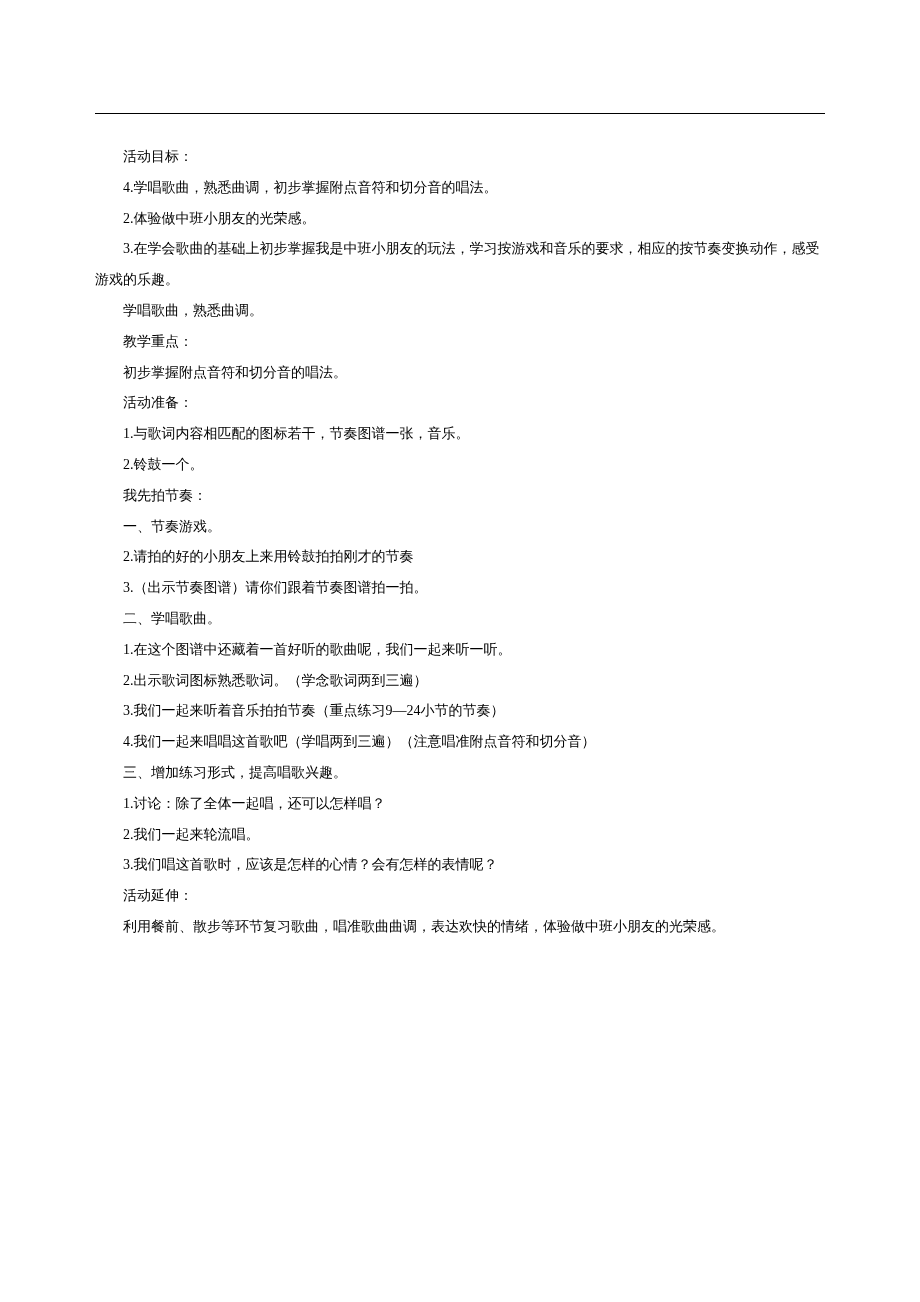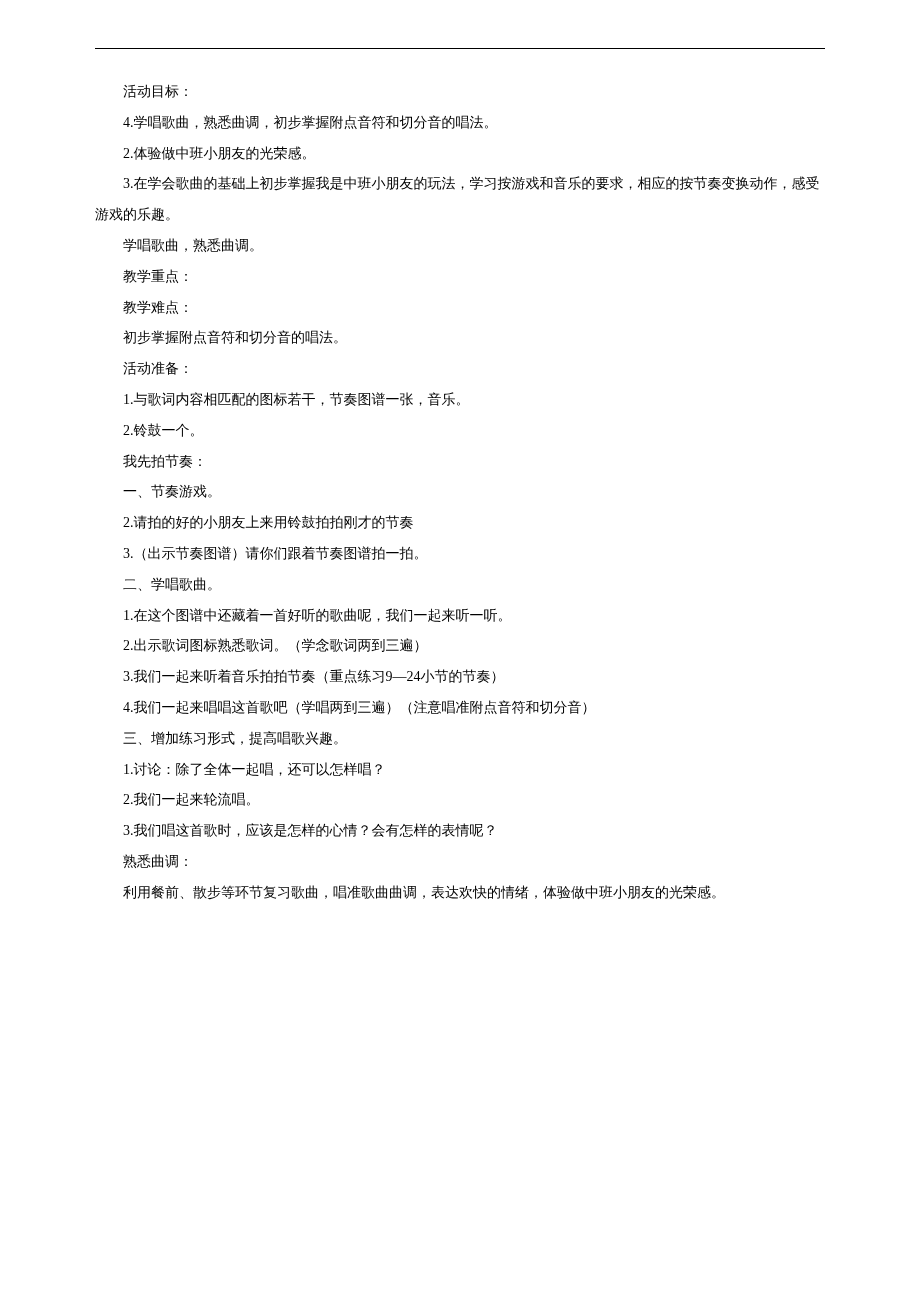--- a/index.html
+++ b/index.html
@@ -10,21 +10,21 @@
     body {
       background: #ffffff;
       width: 920px;
       margin: 0 auto;
       font-family: "SimSun", "宋体", serif;
       font-size: 14px;
       color: #000000;
       line-height: 2.2;
     }
     .page {
-      padding: 48px 95px 60px 95px;
+      padding: 113px 95px 60px 95px;
     }
     .rule {
       border: none;
       border-top: 1.5px solid #000000;
       margin-bottom: 28px;
     }
     .para {
       text-indent: 2em;
     }
   </style>
@@ -35,21 +35,20 @@
   <hr class="rule">
 
   <p class="para">活动目标：</p>
   <p class="para">4.学唱歌曲，熟悉曲调，初步掌握附点音符和切分音的唱法。</p>
   <p class="para">2.体验做中班小朋友的光荣感。</p>
   <p class="para">3.在学会歌曲的基础上初步掌握我是中班小朋友的玩法，学习按游戏和音乐的要求，相应的按节奏变换动作，感受游戏的乐趣。</p>
 
   <p class="para">学唱歌曲，熟悉曲调。</p>
   <p class="para">教学重点：</p>
 
-  <p class="para">教学难点：</p>
   <p class="para">初步掌握附点音符和切分音的唱法。</p>
 
   <p class="para">活动准备：</p>
   <p class="para">1.与歌词内容相匹配的图标若干，节奏图谱一张，音乐。</p>
   <p class="para">2.铃鼓一个。</p>
 
   <p class="para">我先拍节奏：</p>
 
   <p class="para">一、节奏游戏。</p>
   <p class="para">2.请拍的好的小朋友上来用铃鼓拍拍刚才的节奏</p>
@@ -59,15 +58,15 @@
   <p class="para">1.在这个图谱中还藏着一首好听的歌曲呢，我们一起来听一听。</p>
   <p class="para">2.出示歌词图标熟悉歌词。（学念歌词两到三遍）</p>
   <p class="para">3.我们一起来听着音乐拍拍节奏（重点练习9—24小节的节奏）</p>
   <p class="para">4.我们一起来唱唱这首歌吧（学唱两到三遍）（注意唱准附点音符和切分音）</p>
 
   <p class="para">三、增加练习形式，提高唱歌兴趣。</p>
   <p class="para">1.讨论：除了全体一起唱，还可以怎样唱？</p>
   <p class="para">2.我们一起来轮流唱。</p>
   <p class="para">3.我们唱这首歌时，应该是怎样的心情？会有怎样的表情呢？</p>
 
-  <p class="para">熟悉曲调：</p>
+  <p class="para">活动延伸：</p>
   <p class="para">利用餐前、散步等环节复习歌曲，唱准歌曲曲调，表达欢快的情绪，体验做中班小朋友的光荣感。</p>
 </div>
 
 </body></html>

